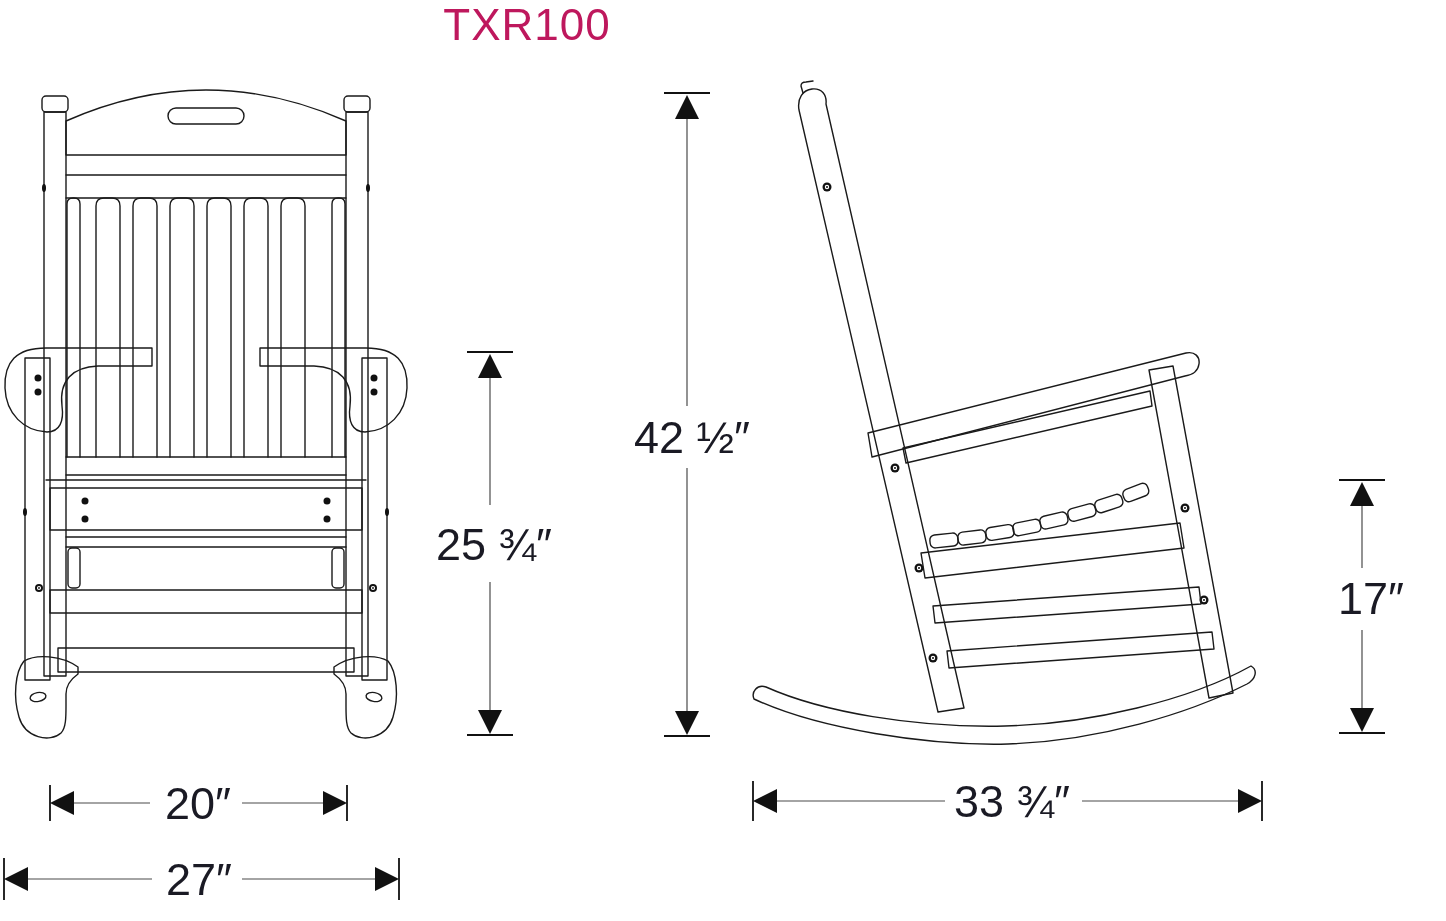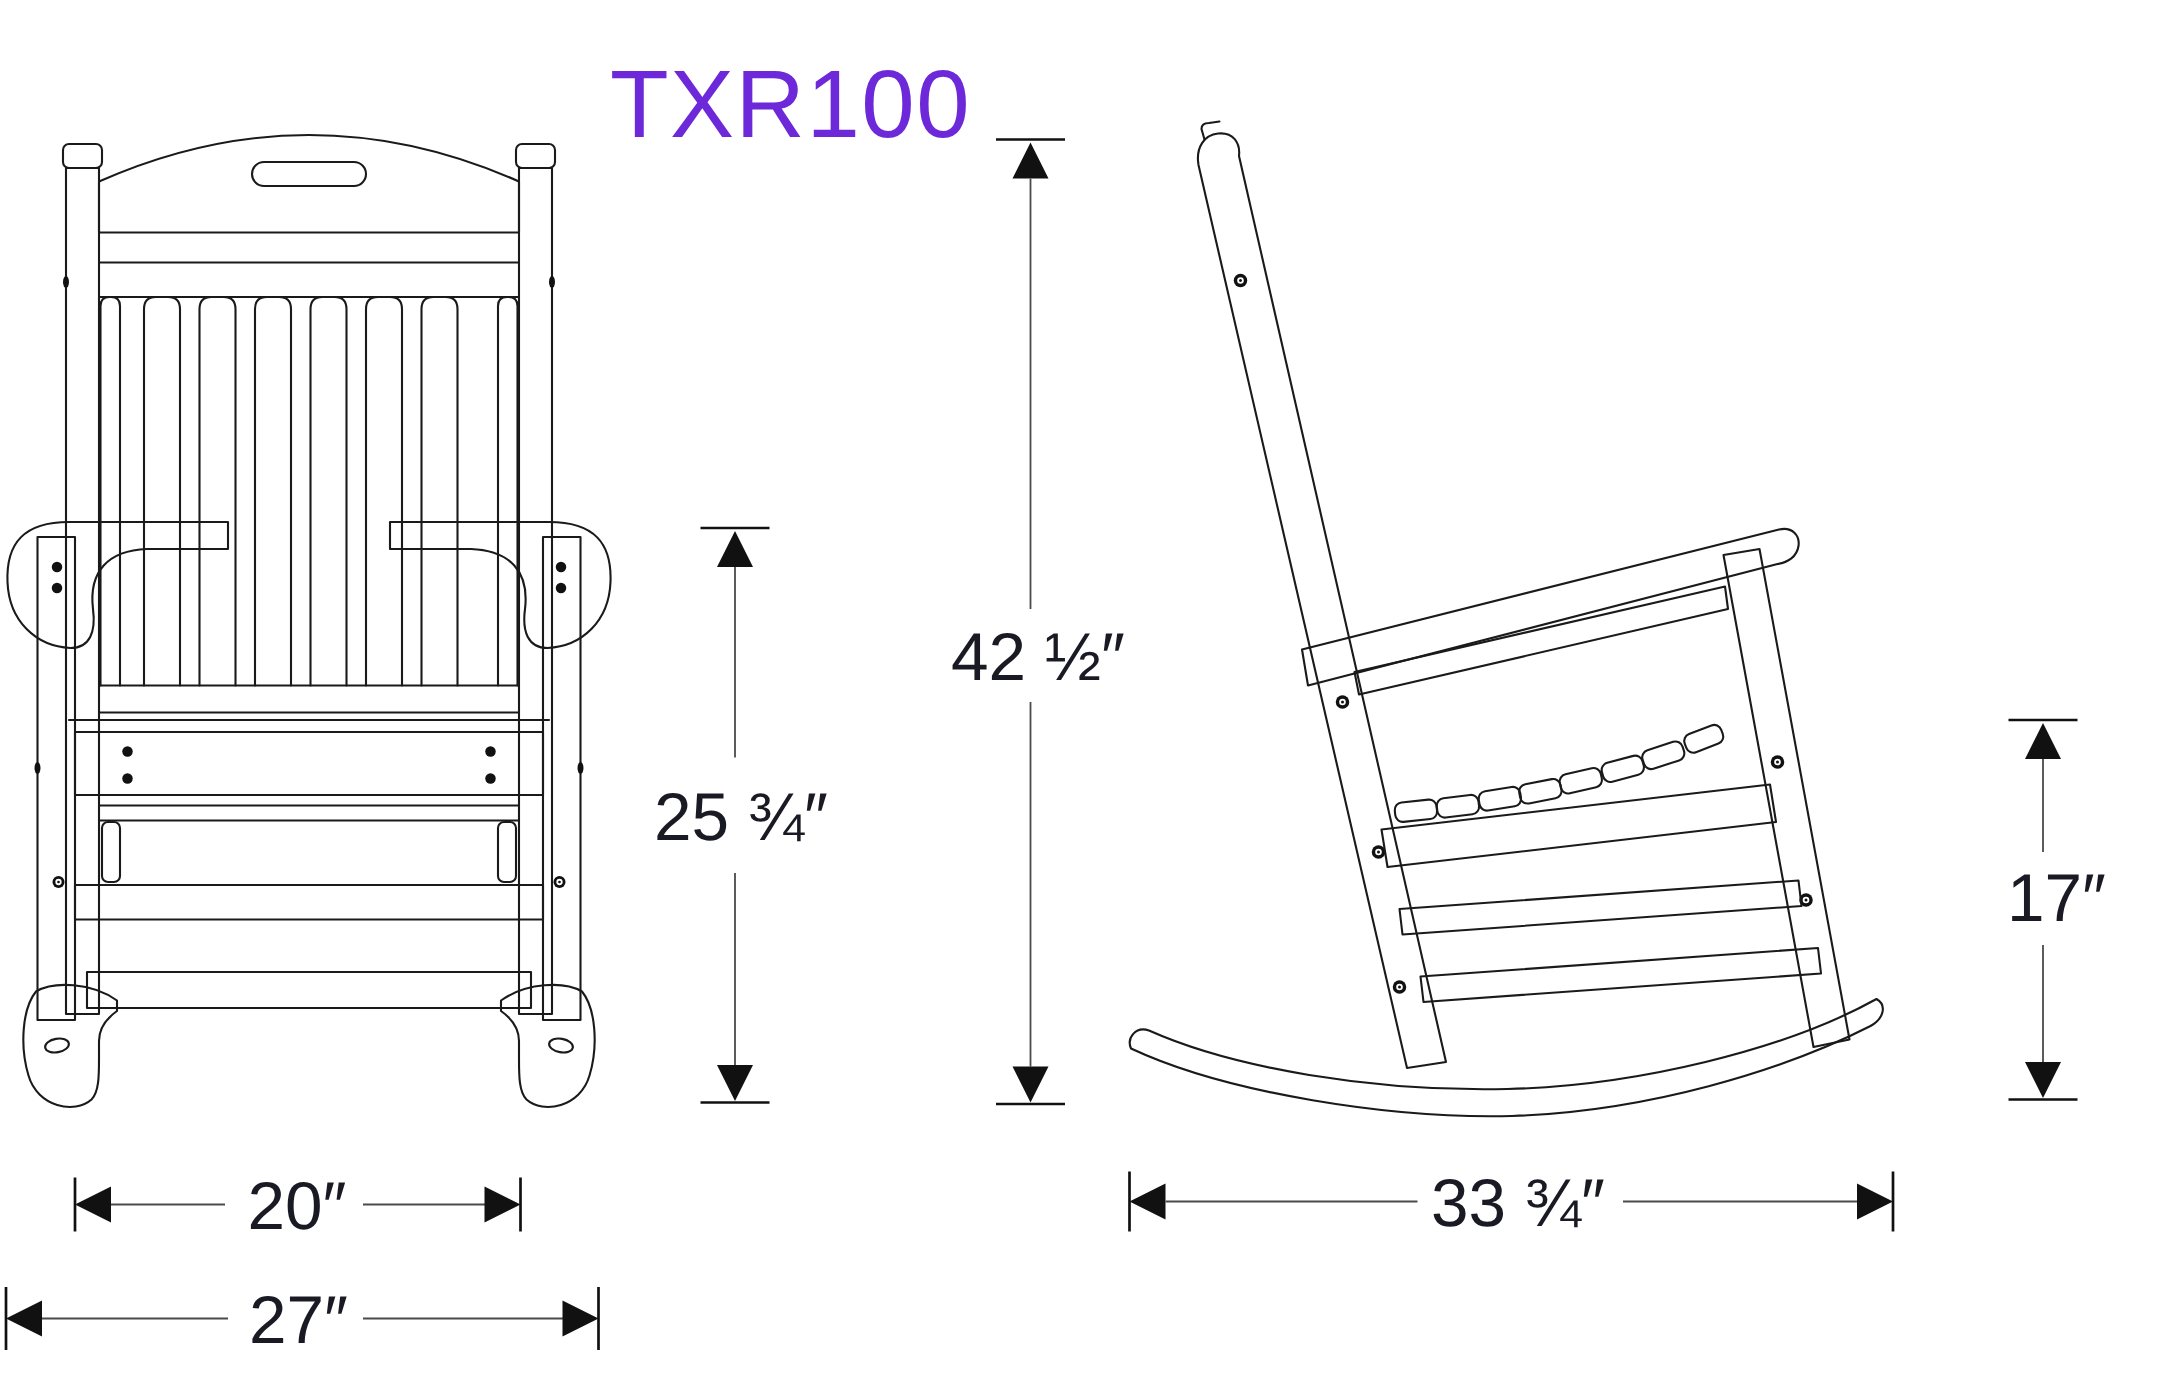--- a/index.html
+++ b/index.html
@@ -1,19 +1,19 @@
 <!DOCTYPE html>
 <html><head>
 <meta charset="utf-8">
 <style>
   html,body{margin:0;padding:0;background:#ffffff;}
   .canvas{position:relative;width:1446px;height:921px;background:#ffffff;overflow:hidden;
           font-family:"Liberation Sans","DejaVu Sans",sans-serif;}
   .title{position:absolute;left:527px;top:0px;transform:translateX(-50%);
-         font-size:64px;font-weight:500;color:#6d28d9;letter-spacing:1px;white-space:nowrap;margin-top:32px;}
+         font-size:44px;font-weight:500;color:#be185d;letter-spacing:1px;white-space:nowrap;}
   svg{position:absolute;left:0;top:0;}
   .ln{stroke:#1a1a1a;stroke-width:1.4;fill:none;stroke-linecap:round;stroke-linejoin:round;}
   .dimline{stroke:#4a4a4a;stroke-width:1.2;fill:none;}
   .tick{stroke:#111;stroke-width:1.8;fill:none;}
   .arrow{fill:#111;stroke:none;}
   .screw{fill:#111;stroke:none;}
   .screwring{fill:none;stroke:#fff;stroke-width:1.2;}
   text.dim{font-family:"Liberation Sans","DejaVu Sans",sans-serif;font-size:45px;fill:#1a1a24;text-anchor:middle;}
 </style>
 </head>

